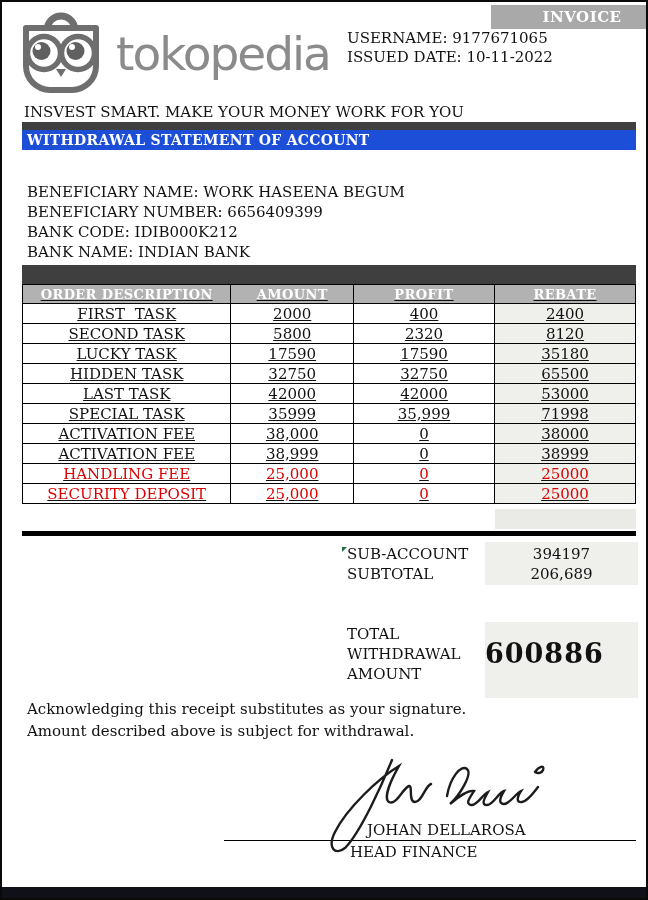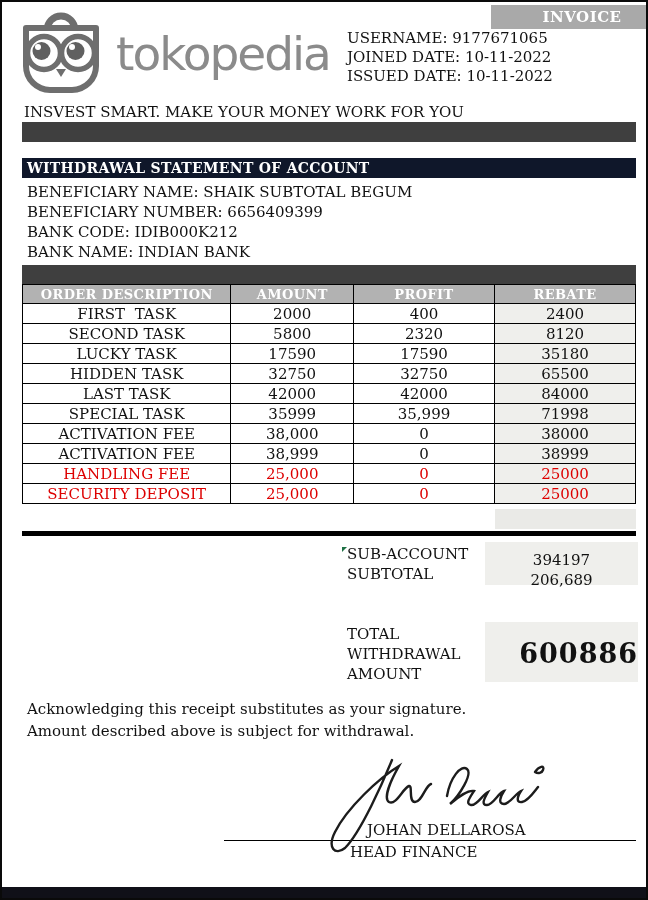--- a/index.html
+++ b/index.html
@@ -23,29 +23,29 @@
   .logo svg { display: block; }
   .logo-text {
     font-family: "DejaVu Sans", "Liberation Sans", sans-serif;
     font-size: 47px; color: #8b8b8b; letter-spacing: -2px; margin-left: 8px;
   }
   .header-info { position: absolute; left: 345px; top: 27px; font-size: 15px; line-height: 19px; font-weight: 500; }
   .tagline { position: absolute; left: 22px; top: 101px; font-size: 15px; }
   .bar { position: absolute; left: 20px; width: 614px; }
   .bar.dark1 { top: 120px; height: 20px; background: #3f3f3f; }
   .bar.gray {
-    top: 156px; height: 20px; background: #0f172a;
+    top: 128px; height: 20px; background: #1d4ed8;
     color: #fff; font-weight: bold; font-size: 14px; line-height: 20px; padding-left: 5px;
     letter-spacing: .3px;
   }
   .bar.dark2 { top: 263px; height: 19px; background: #3f3f3f; }
   .beneficiary { position: absolute; left: 25px; top: 180px; font-size: 15px; line-height: 20px; }
   table.stmt {
     position: absolute; left: 20px; top: 282px; width: 614px;
-    border-collapse: collapse; table-layout: fixed;
+    border-collapse: collapse; table-layout: fixed; text-decoration: underline;
   }
   table.stmt th, table.stmt td {
     border: 1.5px solid #000; text-align: center; white-space: pre; overflow: hidden;
   }
   table.stmt th {
     background: #b2b2b2; color: #fff; font-size: 13px; height: 19px;
     font-weight: bold; letter-spacing: .4px;
   }
   table.stmt td { font-size: 15px; height: 20px; background: #fff; }
   table.stmt td.rebate { background: #efefec; }
@@ -54,26 +54,26 @@
   .thick-line { position: absolute; left: 20px; top: 529px; width: 614px; height: 5px; background: #000; }
   .sum-labels { position: absolute; left: 345px; top: 542px; font-size: 15px; line-height: 20px; }
   .sum-label { position: relative; }
   .cell-marker {
     position: absolute; left: -5px; top: 3px; width: 0; height: 0;
     border-left: 5px solid #1e7145; border-bottom: 5px solid transparent;
   }
   .sum-box {
     position: absolute; left: 483px; top: 540px; width: 153px; height: 43px;
     background: #efefec; font-size: 15px; line-height: 20px; text-align: center;
-    padding-top: 8px;
+    padding-top: 2px;
   }
   .total-label { position: absolute; left: 345px; top: 622px; width: 130px; font-size: 15px; line-height: 20px; }
   .total-box {
-    position: absolute; left: 483px; top: 620px; width: 153px; height: 60px;
-    background: #efefec; font-size: 27px; font-weight: bold; text-align: right;
+    position: absolute; left: 483px; top: 620px; width: 153px; height: 76px;
+    background: #efefec; font-size: 27px; font-weight: bold; text-align: left;
     line-height: 64px; letter-spacing: 1px;
   }
   .notes { position: absolute; left: 25px; top: 697px; font-size: 15px; line-height: 21.5px; }
   .sig-art { position: absolute; left: 285px; top: 748px; z-index: 3; }
   .sig-line { position: absolute; left: 222px; top: 838px; width: 412px; height: 1px; background: #000; z-index: 1; }
   .sig-name { position: absolute; left: 365px; top: 819px; font-size: 15px; z-index: 2; background: transparent; }
   .sig-title { position: absolute; left: 348px; top: 841px; font-size: 15px; }
   .bottom-bar { position: absolute; left: 0; bottom: 0; width: 644px; height: 11px; background: #101018; }
 </style>
 </head>
@@ -95,31 +95,30 @@
         <circle cx="24" cy="41" r="3" fill="#fff"></circle>
         <circle cx="58" cy="41" r="3" fill="#fff"></circle>
         <path d="M42,63 L52,63 L47,71 Z" fill="#6e6e6e"></path>
       </svg>
     </span>
     <span class="logo-text">tokopedia</span>
   </div>
 
   <div class="header-info">
     <div>USERNAME: 9177671065</div>
-    <div>JOINED DATE: 10-11-2022</div>
     <div>ISSUED DATE: 10-11-2022</div>
   </div>
 
   <div class="tagline">INSVEST SMART. MAKE YOUR MONEY WORK FOR YOU</div>
 
   <div class="bar dark1"></div>
   <div class="bar gray">WITHDRAWAL STATEMENT OF ACCOUNT</div>
 
   <div class="beneficiary">
-    <div>BENEFICIARY NAME: SHAIK SUBTOTAL BEGUM</div>
+    <div>BENEFICIARY NAME: WORK HASEENA BEGUM</div>
     <div>BENEFICIARY NUMBER: 6656409399</div>
     <div>BANK CODE: IDIB000K212</div>
     <div>BANK NAME: INDIAN BANK</div>
   </div>
 
   <div class="bar dark2"></div>
 
   <table class="stmt">
     <colgroup>
         <col style="width:34%">
@@ -157,21 +156,21 @@
       <tr>
         <td>HIDDEN TASK</td>
         <td>32750</td>
         <td>32750</td>
         <td class="rebate">65500</td>
       </tr>
       <tr>
         <td>LAST TASK</td>
         <td>42000</td>
         <td>42000</td>
-        <td class="rebate">84000</td>
+        <td class="rebate">53000</td>
       </tr>
       <tr>
         <td>SPECIAL TASK</td>
         <td>35999</td>
         <td>35,999</td>
         <td class="rebate">71998</td>
       </tr>
       <tr>
         <td>ACTIVATION FEE</td>
         <td>38,000</td>

